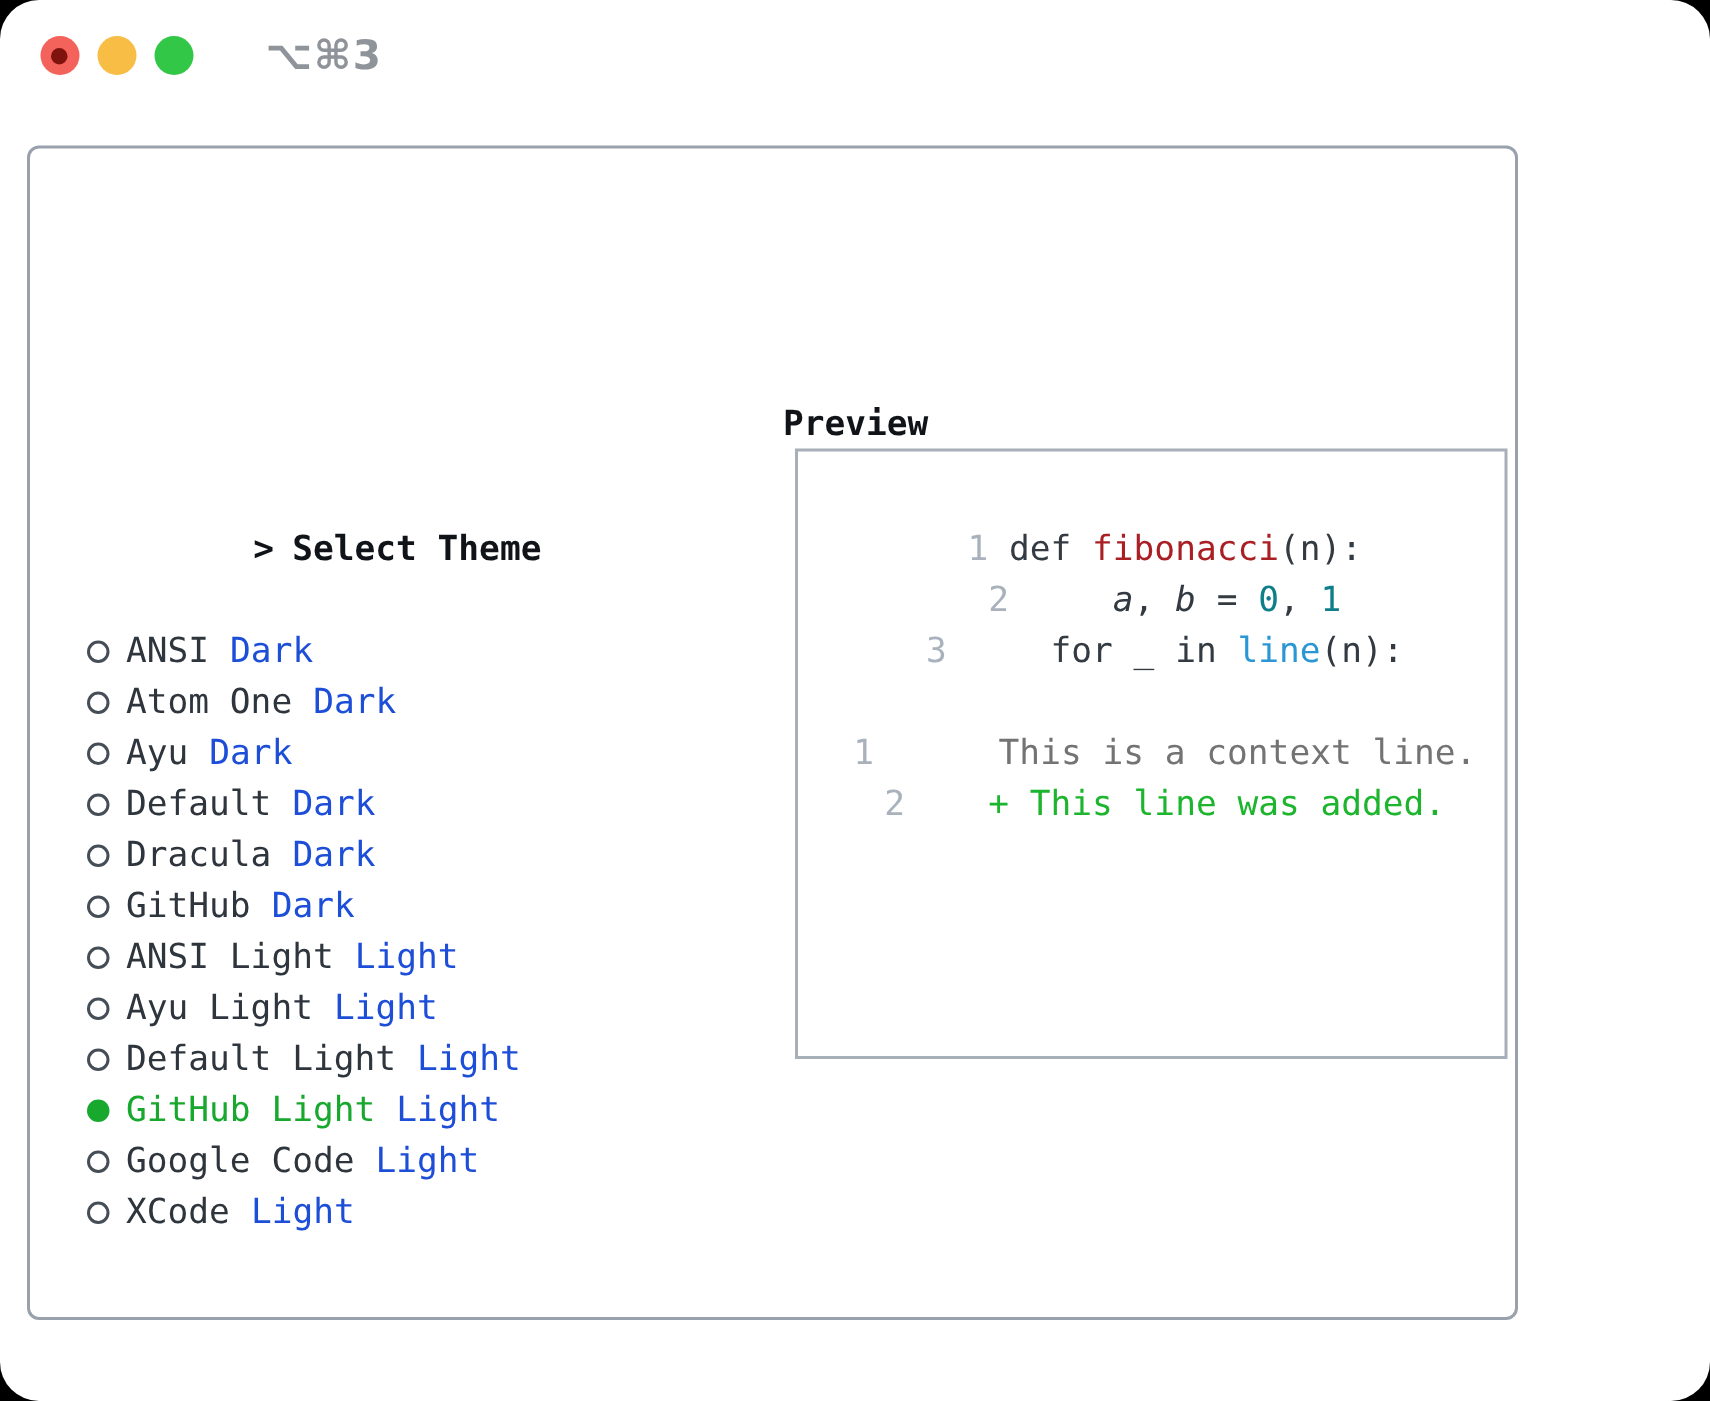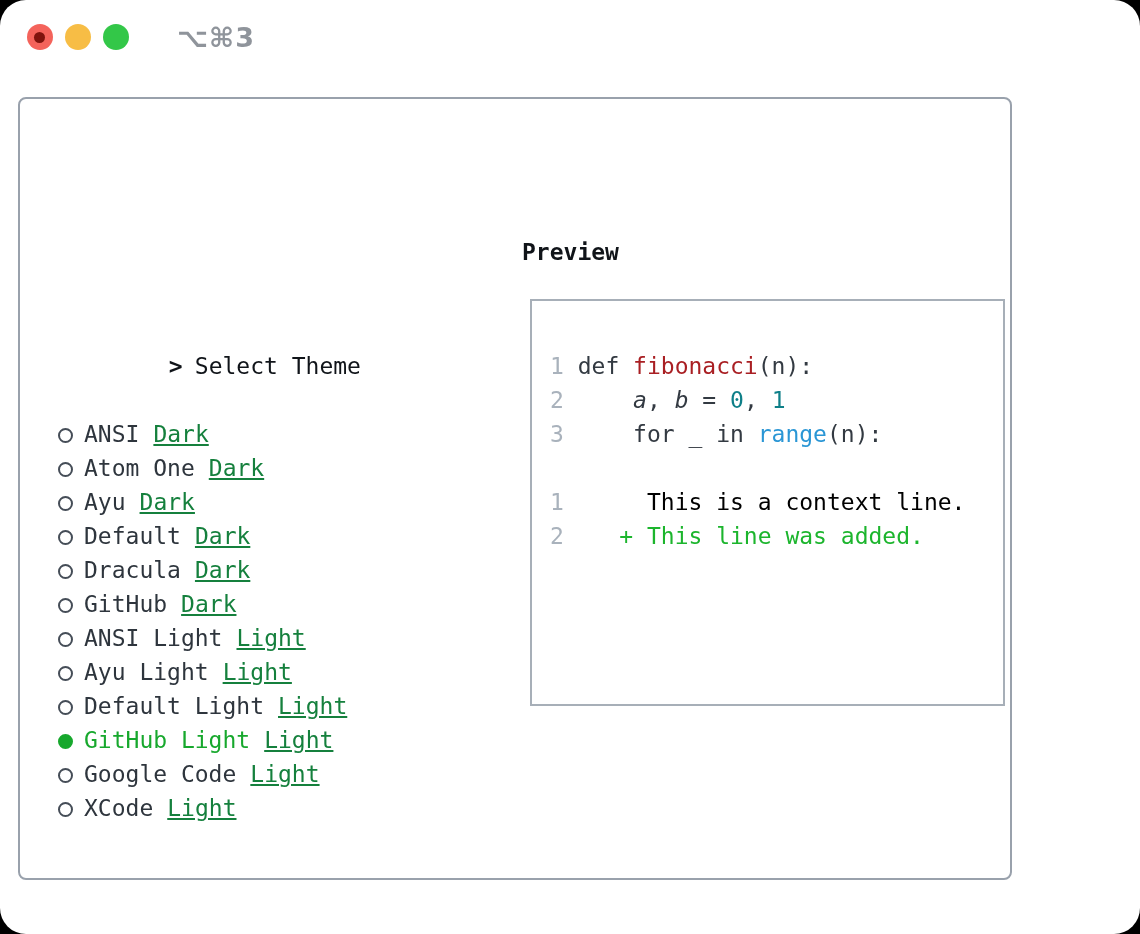--- a/index.html
+++ b/index.html
@@ -40,43 +40,43 @@
     font-size:23px;line-height:34px;color:#2e353d;white-space:pre;
   }
   .line{height:34px;}
   .spacer{height:34px;}
   .prompt{display:inline-block;width:26px;font-weight:bold;color:#101419;}
   .radio{
     display:inline-block;width:15px;height:15px;box-sizing:border-box;
     border:2.5px solid #454d57;border-radius:50%;margin-right:11px;vertical-align:-1px;
   }
   .radio.sel{background:#17a82d;border-color:#17a82d;}
-  .hdr{font-weight:normal;color:#101419;}
+  .hdr{font-weight:bold;color:#101419;}
   .name{color:#2e353d;text-align:center;}
   .name.sel{color:#17a82d;}
-  .variant{color:#15803d;margin-left:14px;text-decoration:underline;}
+  .variant{color:#1d4ed8;margin-left:14px;}
   
   .preview-title{
-    position:absolute;left:502px;top:136px;height:34px;line-height:34px;
+    position:absolute;left:502px;top:167px;height:34px;line-height:34px;
     font-size:23px;font-weight:bold;color:#101419;
   }
   .preview-box{
     position:absolute;left:510px;top:200px;width:475px;height:407px;
     border:2px solid #a7afb8;box-sizing:border-box;background:#fff;
     padding:48px 0 0 18px;overflow:hidden;
   }
-  .cline{height:34px;line-height:34px;font-size:23px;white-space:pre;}
+  .cline{height:34px;line-height:34px;font-size:23px;white-space:pre;text-align:center;}
   .tk-ln{color:#a9b2bc;}
   .tk-pln{color:#333a42;}
   .tk-kw{color:#333a42;}
   .tk-fn{color:#a91f23;}
   .tk-idv{color:#333a42;font-style:italic;}
   .tk-num{color:#0e7f88;}
   .tk-bi{color:#2a96d5;}
-  .tk-ctx{color:#000000;}
+  .tk-ctx{color:#737373;}
   .tk-del{color:#c43a28;}
   .tk-add{color:#1cb52d;}
 </style>
 </head>
 <body>
 
 <div class="window">
 
   <div class="titlebar">
     <div class="light light-close">
@@ -100,21 +100,21 @@
       
       
     </div>
 
     <div class="preview-title">Preview</div>
 
     <div class="preview-box">
       <div id="preview-code">
           <div class="cline"><span class="tk-ln">1 </span><span class="tk-kw">def </span><span class="tk-fn">fibonacci</span><span class="tk-pln">(n):</span></div>
           <div class="cline"><span class="tk-ln">2 </span><span class="tk-pln">    </span><span class="tk-idv">a</span><span class="tk-pln">, </span><span class="tk-idv">b</span><span class="tk-pln"> = </span><span class="tk-num">0</span><span class="tk-pln">, </span><span class="tk-num">1</span></div>
-          <div class="cline"><span class="tk-ln">3 </span><span class="tk-kw">    for _ in </span><span class="tk-bi">range</span><span class="tk-pln">(n):</span></div>
+          <div class="cline"><span class="tk-ln">3 </span><span class="tk-kw">    for _ in </span><span class="tk-bi">line</span><span class="tk-pln">(n):</span></div>
           <div class="cline"></div>
           <div class="cline"><span class="tk-ln">1</span><span class="tk-ctx">      This is a context line.</span></div>
           <div class="cline"><span class="tk-ln">2</span><span class="tk-pln">    </span><span class="tk-add">+ This line was added.</span></div>
         </div>
     </div>
 
   </div>
 </div>
 
 </body></html>

